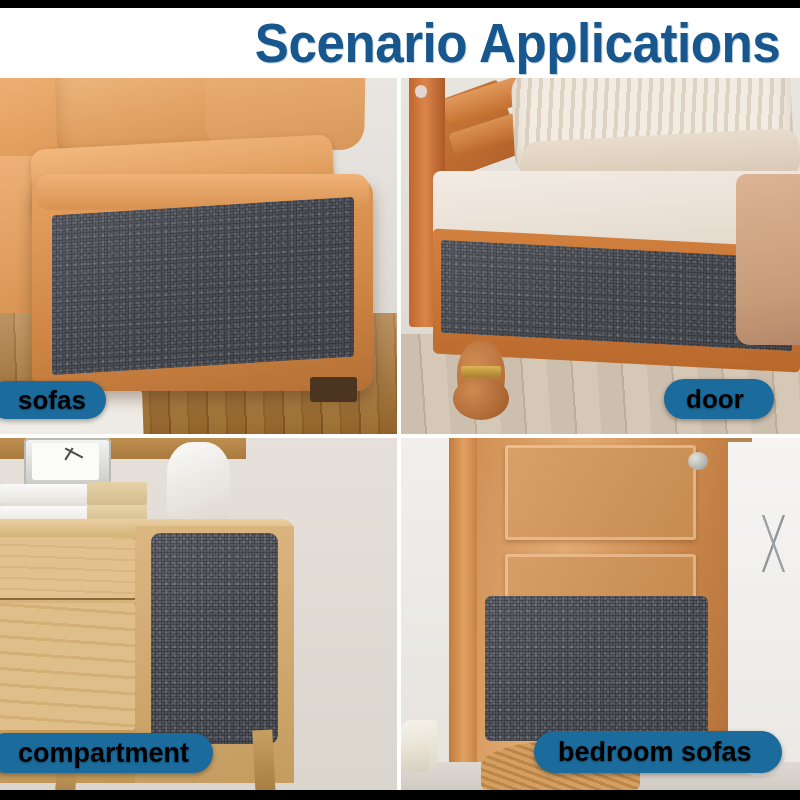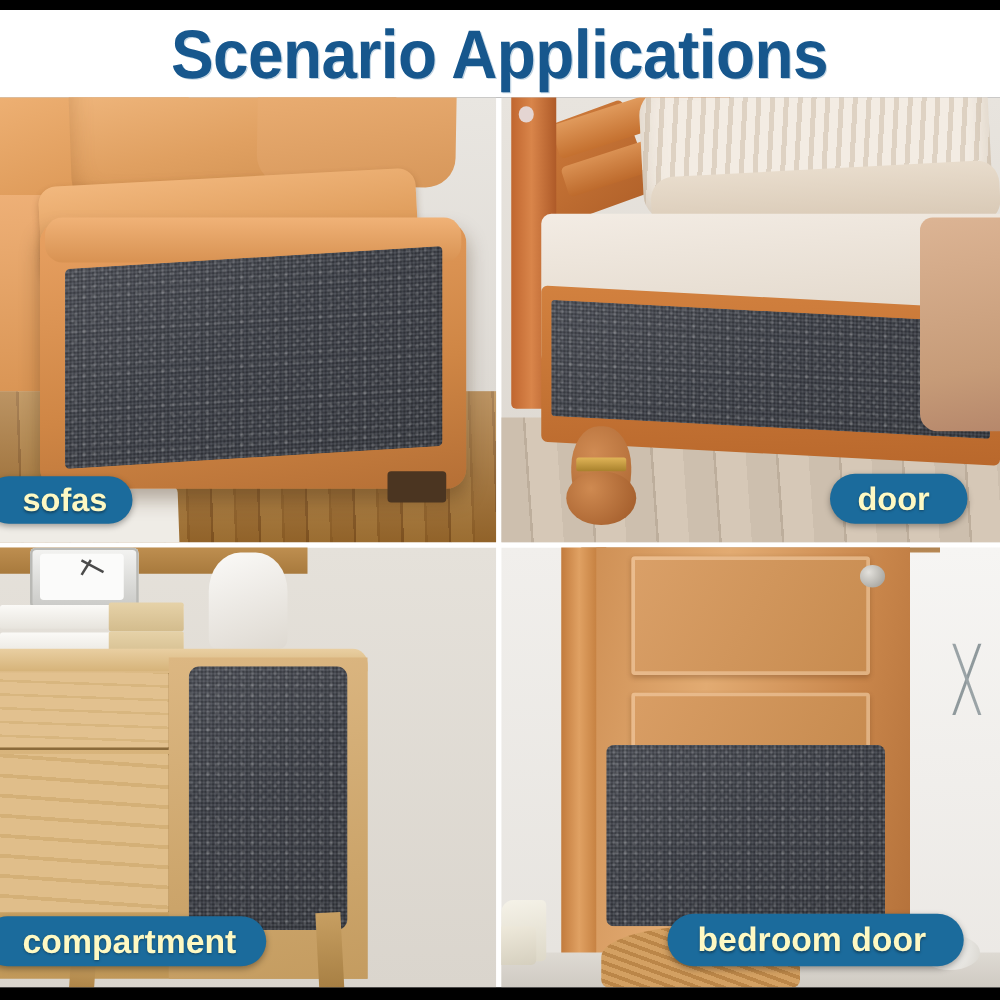--- a/index.html
+++ b/index.html
@@ -1,21 +1,21 @@
 <!DOCTYPE html>
 <html><head>
 <meta charset="utf-8">
 <style>
   html,body{margin:0;padding:0;background:#000;}
   body{width:800px;height:800px;overflow:hidden;font-family:"Liberation Sans",sans-serif;}
   #page{position:relative;width:800px;height:800px;background:#000;overflow:hidden;}
 
   
   .title-band{position:absolute;left:0;top:8px;width:800px;height:70px;background:#ffffff;
-    display:flex;align-items:center;justify-content:center;overflow:hidden;}
+    display:flex;align-items:center;justify-content:flex-end;overflow:hidden;}
   .title-text{
     font-family:"Liberation Sans",sans-serif;
     font-weight:bold;font-size:55px;letter-spacing:-0.5px;
     color:#17578d;white-space:nowrap;transform:scaleX(0.93);transform-origin:center;
     text-shadow:1px 1px 0 rgba(120,160,190,.45);
     line-height:1;
   }
 
   
   .grid{position:absolute;left:0;top:78px;width:800px;height:712px;background:#ffffff;}
@@ -132,21 +132,21 @@
     background:repeating-linear-gradient(20deg,#d3a062 0 4px,#bb8648 4px 7px);}
   .br .shoe{left:0%;top:80%;width:9%;height:14%;background:linear-gradient(170deg,#f5f2e8,#ddd8c8);border-radius:10px 4px 4px 8px;}
   .br .shoe2{left:-2%;top:86%;width:9%;height:9%;background:linear-gradient(170deg,#efeadc,#d5cfbe);border-radius:10px 4px 4px 8px;}
   .br .floorbr{left:0;top:92%;width:100%;height:8%;background:linear-gradient(180deg,#dedad3,#cfcac2);}
   .br .topedge{left:16%;top:-3%;width:72%;height:4%;background:linear-gradient(180deg,#8e6a45,#b98a55);}
   .br .plate{left:84%;top:88%;width:12%;height:8%;background:radial-gradient(circle at 45% 40%,#fbfbfa,#d7d4cd);border-radius:50%;}
 
   
   .pill{position:absolute;background:#1b6b9c;color:#fff;font-weight:bold;
     display:flex;align-items:center;box-shadow:0 2px 5px rgba(0,0,0,.35);}
-  .pill span{color:#fef9c3;text-shadow:0 1px 2px rgba(0,0,0,.35);white-space:nowrap;}
+  .pill span{color:#000000;text-shadow:0 1px 2px rgba(0,0,0,.35);white-space:nowrap;}
   .pill-sofas{left:-12px;top:381px;height:38px;border-radius:19px;padding:0 20px 0 30px;}
   .pill-sofas span{font-size:26px;}
   .pill-couch{left:664px;top:379px;height:40px;border-radius:20px;padding:0 30px 0 22px;}
   .pill-couch span{font-size:26px;}
   .pill-compartment{left:-14px;top:733px;height:40px;border-radius:20px;padding:0 24px 0 32px;}
   .pill-compartment span{font-size:27px;}
   .pill-bedroomdoor{left:534px;top:731px;height:42px;border-radius:21px;padding:0 30px 0 24px;}
   .pill-bedroomdoor span{font-size:27px;}
 
   
@@ -247,17 +247,17 @@
   <div class="pill pill-sofas">
     <span>sofas</span>
   </div>
   <div class="pill pill-couch">
     <span>door</span>
   </div>
   <div class="pill pill-compartment">
     <span>compartment</span>
   </div>
   <div class="pill pill-bedroomdoor">
-    <span>bedroom door</span>
+    <span>bedroom sofas</span>
   </div>
 
   <div class="bar-bottom"></div>
 </div>
 
 </body></html>

